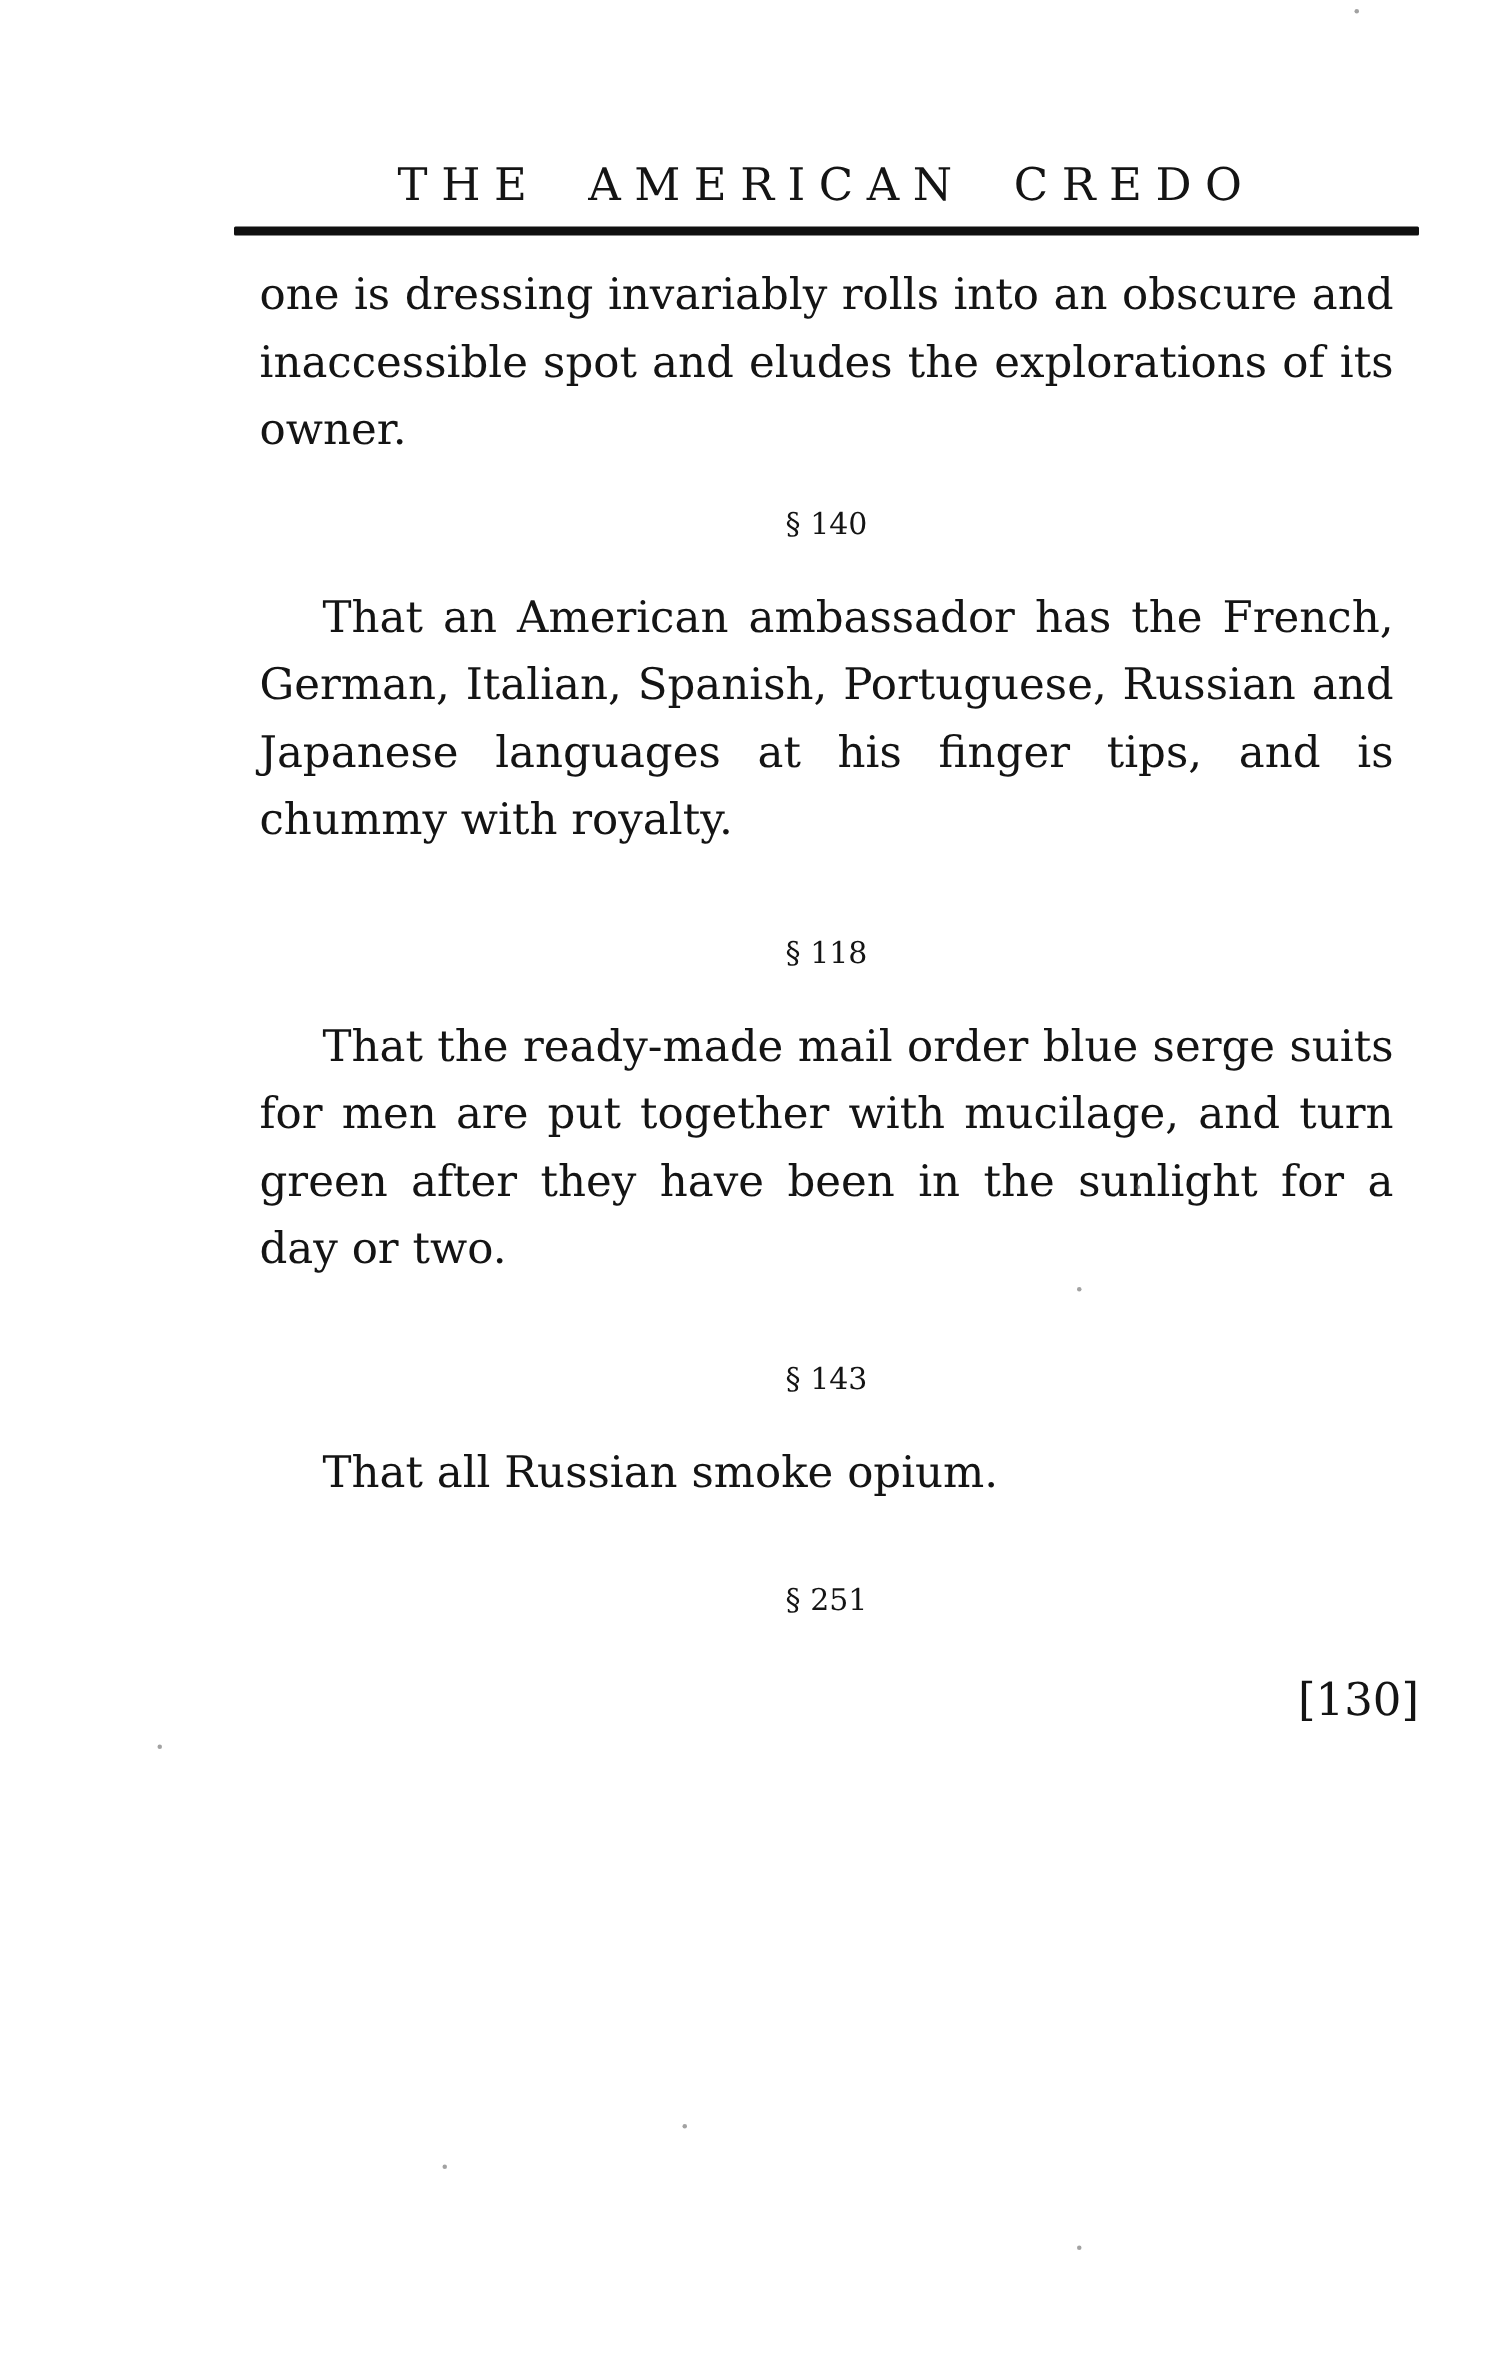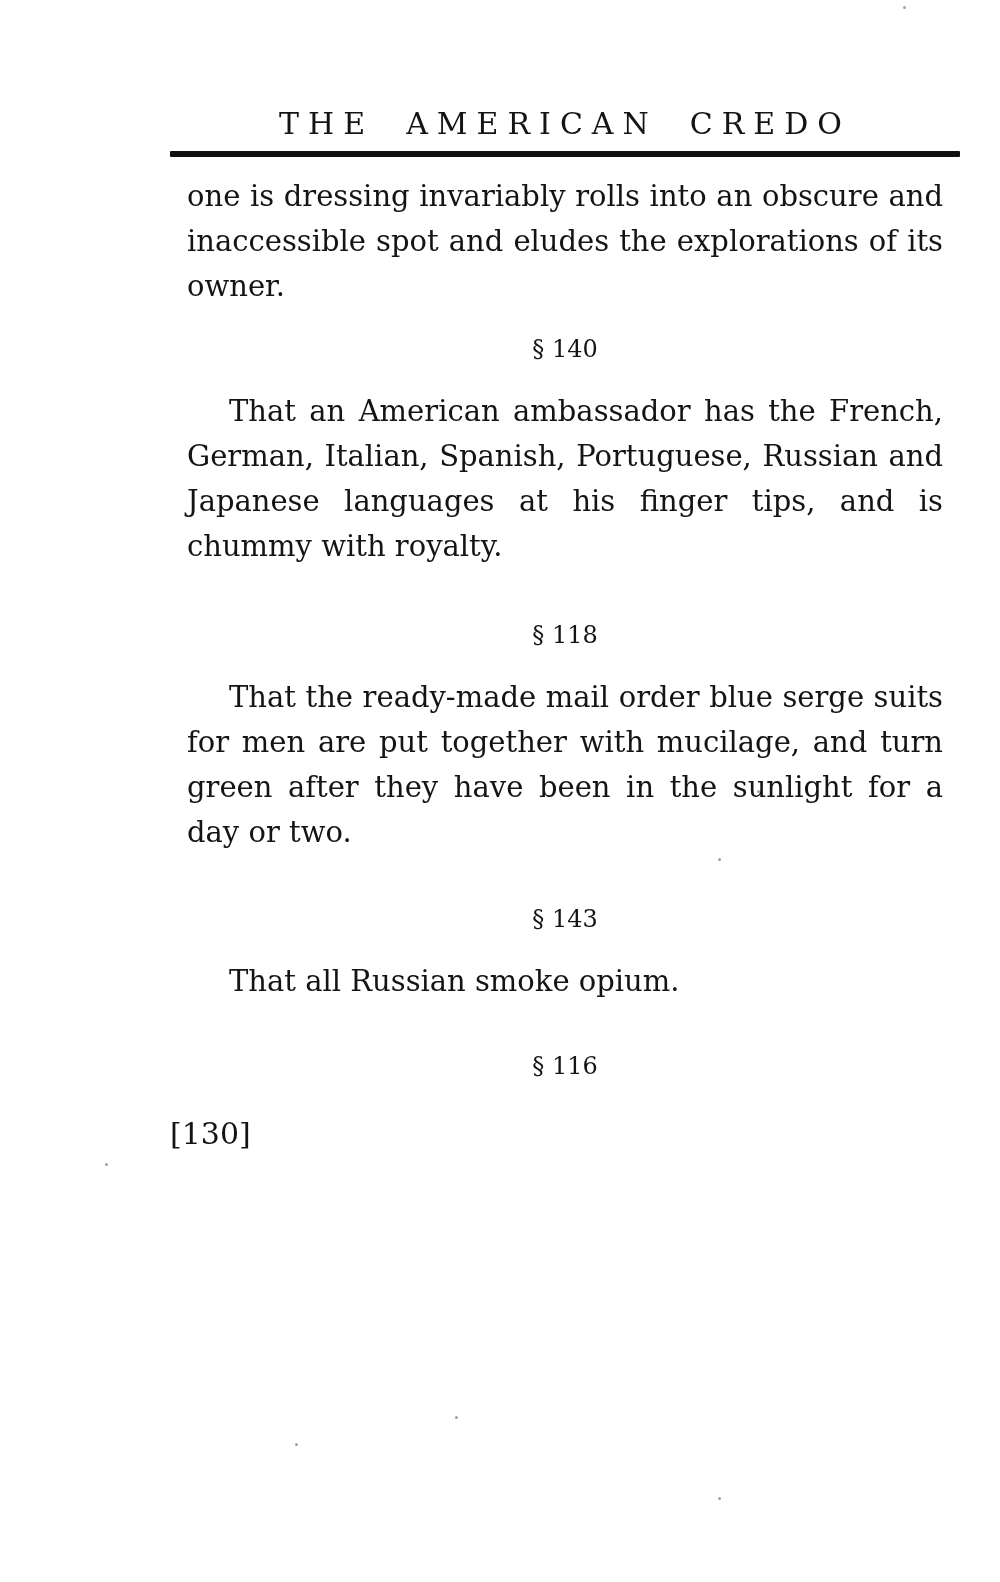--- a/index.html
+++ b/index.html
@@ -10,21 +10,21 @@
     width: 1000px;
     height: 1582px;
     background: #ffffff;
     position: relative;
     overflow: hidden;
     font-family: "DejaVu Serif", "Liberation Serif", serif;
     color: #141414;
   }
   .page-content {
     position: absolute;
-    left: 170px;
+    left: 156px;
     top: 104px;
     width: 790px;
   }
   .book-header {
     text-align: center;
     font-size: 30px;
     line-height: 40px;
     letter-spacing: 0.30em;
     word-spacing: 0.45em;
     white-space: nowrap;
@@ -44,31 +44,31 @@
     margin: 17px;
     text-align: justify;
     text-indent: 42px;
   }
   .paragraph.no-indent {
     text-indent: 0;
   }
   .section-heading {
     margin: 0;
     text-align: center;
-    font-size: 24px;
+    font-size: 20px;
     line-height: 45px;
     font-weight: normal;
   }
   .sec-140 .section-heading { margin-top: 18px; margin-bottom: 15px; }
   .sec-141 .section-heading { margin-top: 44px; margin-bottom: 15px; }
   .sec-142 .section-heading { margin-top: 14px; margin-bottom: 9px; }
   .sec-143 .section-heading { margin-top: 42px; margin-bottom: 15px; }
   .sec-144 .section-heading { margin-top: 40px; margin-bottom: 13px; }
   .page-number {
-    text-align: left;
+    text-align: right;
     font-size: 30px;
     line-height: 45px;
     margin-top: 22px;
   }
   .speck {
     position: absolute;
     background: #555;
     border-radius: 50%;
     width: 3px;
     height: 3px;
@@ -98,21 +98,21 @@
       <p class="paragraph">That the ready-made mail order blue serge suits for men are put together with mucilage, and turn green after they have been in the sunlight for a day or two.</p>
     </div>
 
 
     <div class="section sec-143">
       <h2 class="section-heading">§ 143</h2>
       <p class="paragraph">That all Russian smoke opium.</p>
     </div>
 
     <div class="section sec-144">
-      <h2 class="section-heading">§ 116</h2>
+      <h2 class="section-heading">§ 251</h2>
     </div>
 
     <div class="page-number">[130]</div>
 
   </div>
 </div>
 
 <div class="speck" style="left:903px; top:6px;"></div>
 <div class="speck" style="left:757px; top:790px;"></div>
 <div class="speck" style="left:718px; top:858px;"></div>

